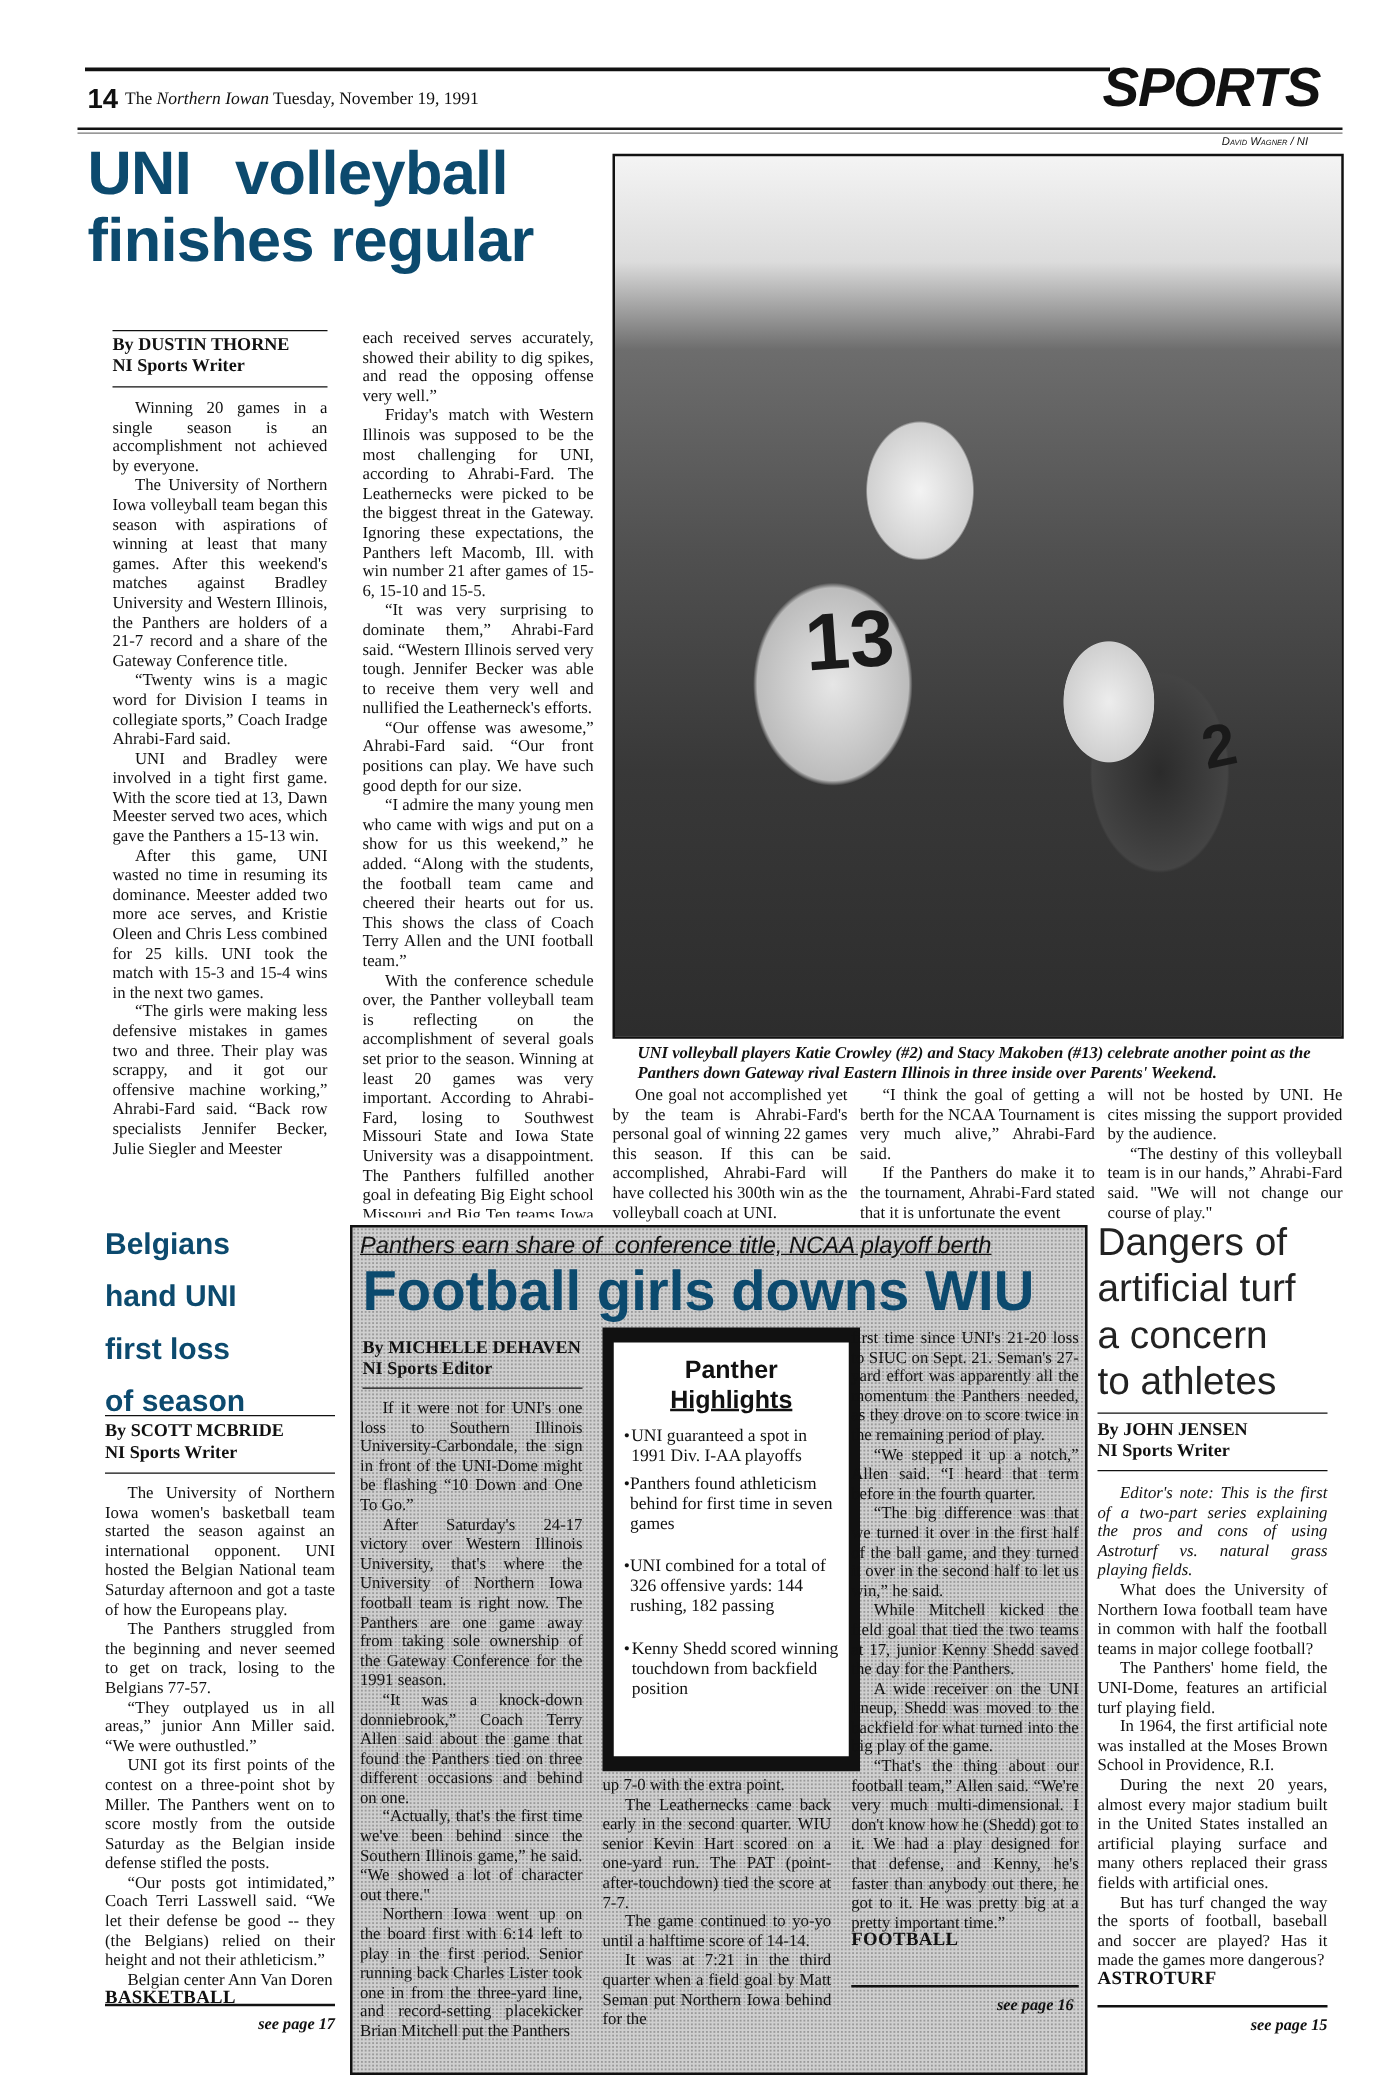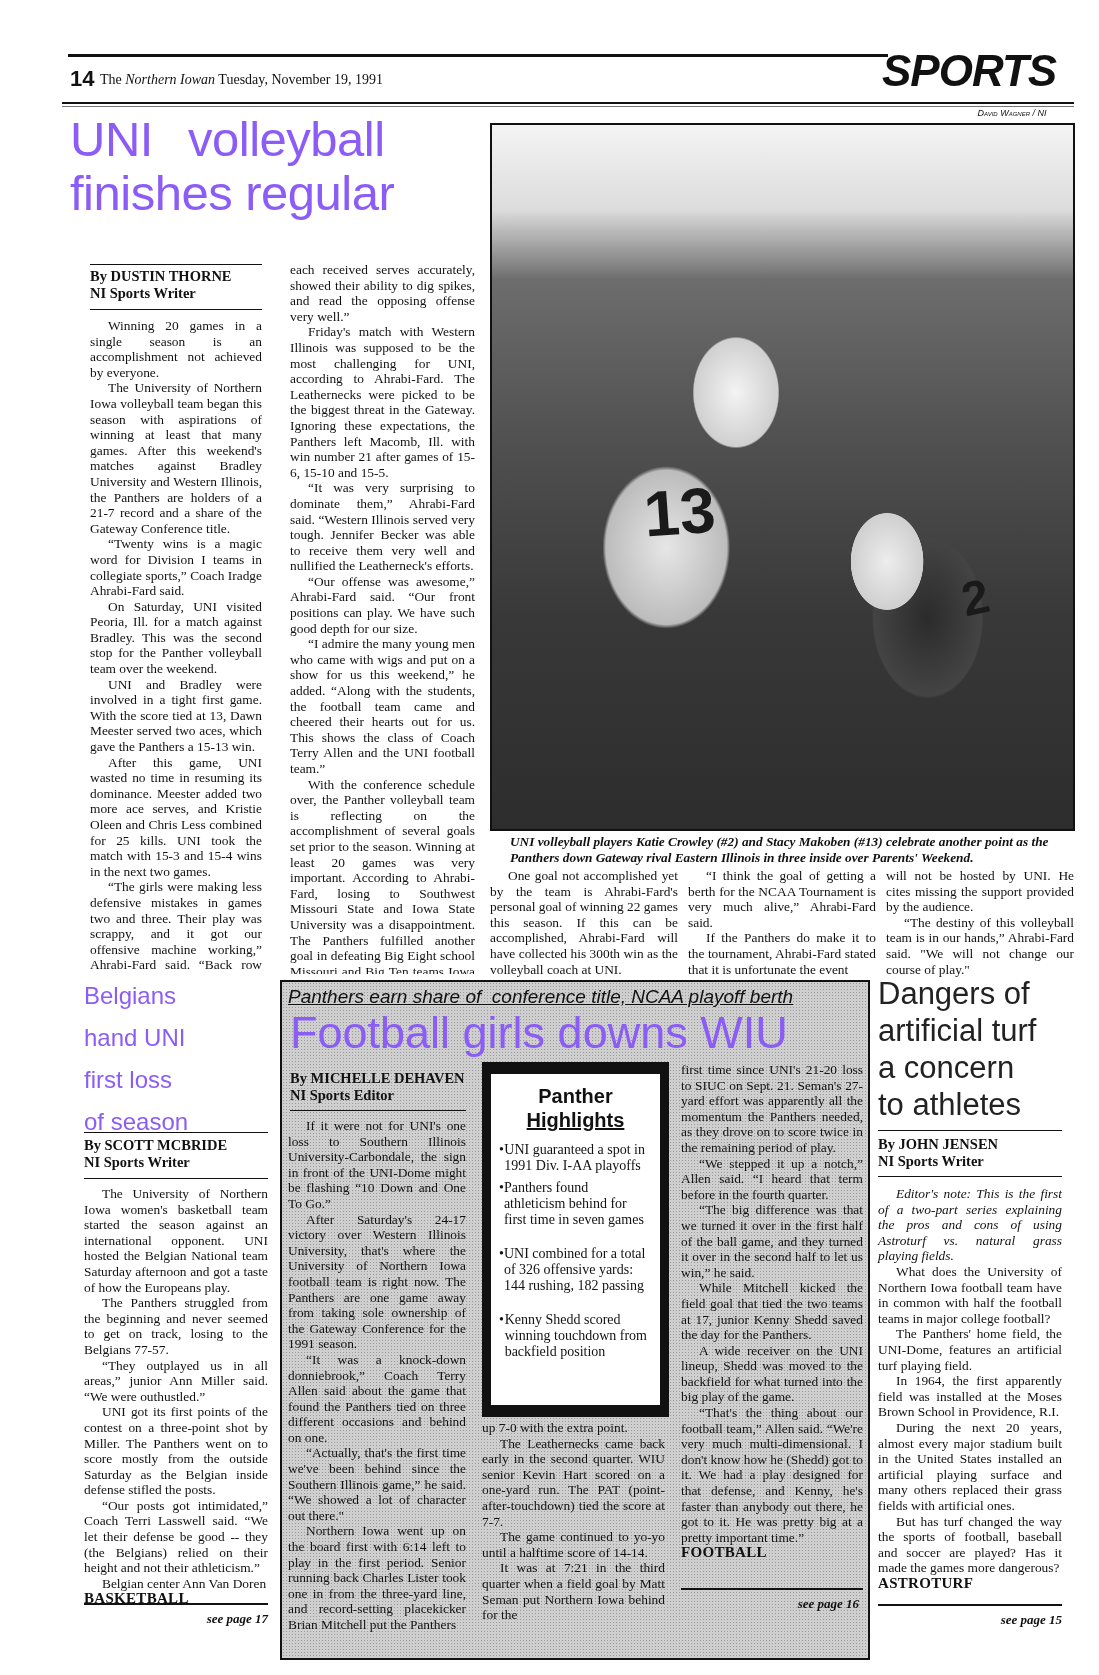--- a/index.html
+++ b/index.html
@@ -6,21 +6,21 @@
   body{width:1099px;height:1675px;position:relative;overflow:hidden;color:#111;
        font-family:"Liberation Serif","DejaVu Serif",serif;}
   .abs{position:absolute;}
   .sans{font-family:"Liberation Sans","DejaVu Sans",sans-serif;}
   .body-text{font-size:13.4px;line-height:15.6px;text-align:justify;}
   .body-text p{margin:0;text-indent:18px;}
   .rule{position:absolute;background:#111;}
   .byline{font-weight:bold;font-size:14.5px;line-height:17px;}
   .jump{font-weight:bold;font-size:15px;letter-spacing:0.3px;}
   .seepage{font-style:italic;font-weight:bold;font-size:13px;text-align:right;}
-  .headline{font-family:"Liberation Sans","DejaVu Sans",sans-serif;font-weight:normal;color:#8b5cf6;}
+  .headline{font-family:"Liberation Sans","DejaVu Sans",sans-serif;font-weight:bold;color:#0c4a6e;}
   .screen{background-color:#cfcfcf;
     background-image:radial-gradient(#9a9a9a 0.6px, transparent 0.8px);
     background-size:3px 3px;}
   .photo{background:
      radial-gradient(ellipse 60px 80px at 68% 62%, #ededed 0%, #cfcfcf 60%, transparent 61%),
      radial-gradient(ellipse 70px 90px at 42% 38%, #f3f3f3 0%, #d0d0d0 60%, transparent 62%),
      radial-gradient(ellipse 110px 140px at 30% 60%, #e6e6e6 0%, #bcbcbc 55%, transparent 58%),
      radial-gradient(ellipse 90px 130px at 75% 70%, #2b2b2b 0%, #444 60%, transparent 62%),
      linear-gradient(180deg,#f4f4f4 0%, #dcdcdc 12%, #6d6d6d 22%, #505050 45%, #383838 70%, #2d2d2d 100%);
      border:2px solid #111;box-sizing:border-box;}
@@ -47,21 +47,20 @@
 <div class="abs byline" style="left:90px;top:268px;">
   <div>By DUSTIN THORNE</div>
   <div>NI Sports Writer</div>
 </div>
 <div class="rule" style="left:90px;top:309px;width:172px;height:1px;"></div>
 
 <div class="abs body-text" style="left:90px;top:318px;width:172px;height:654px;overflow:hidden;">
   <p>Winning 20 games in a single season is an accomplishment not achieved by everyone.</p>
   <p>The University of Northern Iowa volleyball team began this season with aspirations of winning at least that many games. After this weekend's matches against Bradley University and Western Illinois, the Panthers are holders of a 21-7 record and a share of the Gateway Conference title.</p>
   <p>“Twenty wins is a magic word for Division I teams in collegiate sports,” Coach Iradge Ahrabi-Fard said.</p>
-  <p>On Saturday, UNI visited Peoria, Ill. for a match against Bradley. This was the second stop for the Panther volleyball team over the weekend.</p>
   <p>UNI and Bradley were involved in a tight first game. With the score tied at 13, Dawn Meester served two aces, which gave the Panthers a 15-13 win.</p>
   <p>After this game, UNI wasted no time in resuming its dominance. Meester added two more ace serves, and Kristie Oleen and Chris Less combined for 25 kills. UNI took the match with 15-3 and 15-4 wins in the next two games.</p>
   <p>“The girls were making less defensive mistakes in games two and three. Their play was scrappy, and it got our offensive machine working,” Ahrabi-Fard said. “Back row specialists Jennifer Becker, Julie Siegler and Meester</p>
 </div>
 
 <div class="abs body-text" style="left:290px;top:262px;width:185px;height:712px;overflow:hidden;">
   <p style="text-indent:0;">each received serves accurately, showed their ability to dig spikes, and read the opposing offense very well.”</p>
   <p>Friday's match with Western Illinois was supposed to be the most challenging for UNI, according to Ahrabi-Fard. The Leathernecks were picked to be the biggest threat in the Gateway. Ignoring these expectations, the Panthers left Macomb, Ill. with win number 21 after games of 15-6, 15-10 and 15-5.</p>
   <p>“It was very surprising to dominate them,” Ahrabi-Fard said. “Western Illinois served very tough. Jennifer Becker was able to receive them very well and nullified the Leatherneck's efforts.</p>
   <p>“Our offense was awesome,” Ahrabi-Fard said. “Our front positions can play. We have such good depth for our size.</p>
@@ -125,21 +124,21 @@
 </div>
 <div class="rule" style="left:290px;top:1110px;width:176px;height:1px;"></div>
 <div class="abs body-text" style="left:288px;top:1118px;width:178px;">
   <p>If it were not for UNI's one loss to Southern Illinois University-Carbondale, the sign in front of the UNI-Dome might be flashing “10 Down and One To Go.”</p>
   <p>After Saturday's 24-17 victory over Western Illinois University, that's where the University of Northern Iowa football team is right now. The Panthers are one game away from taking sole ownership of the Gateway Conference for the 1991 season.</p>
   <p>“It was a knock-down donniebrook,” Coach Terry Allen said about the game that found the Panthers tied on three different occasions and behind on one.</p>
   <p>“Actually, that's the first time we've been behind since the Southern Illinois game,” he said. “We showed a lot of character out there."</p>
   <p>Northern Iowa went up on the board first with 6:14 left to play in the first period. Senior running back Charles Lister took one in from the three-yard line, and record-setting placekicker Brian Mitchell put the Panthers</p>
 </div>
 
-<div class="abs" style="left:482px;top:1062px;width:187px;height:355px;background:#111;padding:12px 9px;box-sizing:border-box;">
+<div class="abs" style="left:482px;top:1062px;width:206px;height:355px;background:#111;padding:12px 9px;box-sizing:border-box;">
   <div style="background:#fff;width:100%;height:100%;padding:10px 8px;box-sizing:border-box;">
     <div class="sans" style="text-align:center;font-weight:bold;font-size:20px;line-height:24px;">
       <div>Panther</div>
       <div style="text-decoration:underline;">Highlights</div>
     </div>
     <div style="font-size:14px;line-height:16px;margin-top:10px;">
       <div style="display:flex;margin-bottom:6px;">
         <span style="width:10px;">•</span>
         <span>UNI guaranteed a spot in 1991 Div. I-AA playoffs</span>
       </div>
@@ -189,19 +188,19 @@
   <div>By JOHN JENSEN</div>
   <div>NI Sports Writer</div>
 </div>
 <div class="rule" style="left:878px;top:1176px;width:184px;height:1px;"></div>
 <div class="abs body-text" style="left:878px;top:1186px;width:184px;font-style:italic;">
   <p>Editor's note: This is the first of a two-part series explaining the pros and cons of using Astroturf vs. natural grass playing fields.</p>
 </div>
 <div class="abs body-text" style="left:878px;top:1264px;width:184px;">
   <p>What does the University of Northern Iowa football team have in common with half the football teams in major college football?</p>
   <p>The Panthers' home field, the UNI-Dome, features an artificial turf playing field.</p>
-  <p>In 1964, the first apparently field was installed at the Moses Brown School in Providence, R.I.</p>
+  <p>In 1964, the first artificial note was installed at the Moses Brown School in Providence, R.I.</p>
   <p>During the next 20 years, almost every major stadium built in the United States installed an artificial playing surface and many others replaced their grass fields with artificial ones.</p>
   <p>But has turf changed the way the sports of football, baseball and soccer are played? Has it made the games more dangerous?</p>
   <div class="jump">ASTROTURF</div>
 </div>
 <div class="rule" style="left:878px;top:1604px;width:184px;height:2px;"></div>
 <div class="abs seepage" style="left:878px;top:1612px;width:184px;">see page 15</div>
 
 </body></html>

